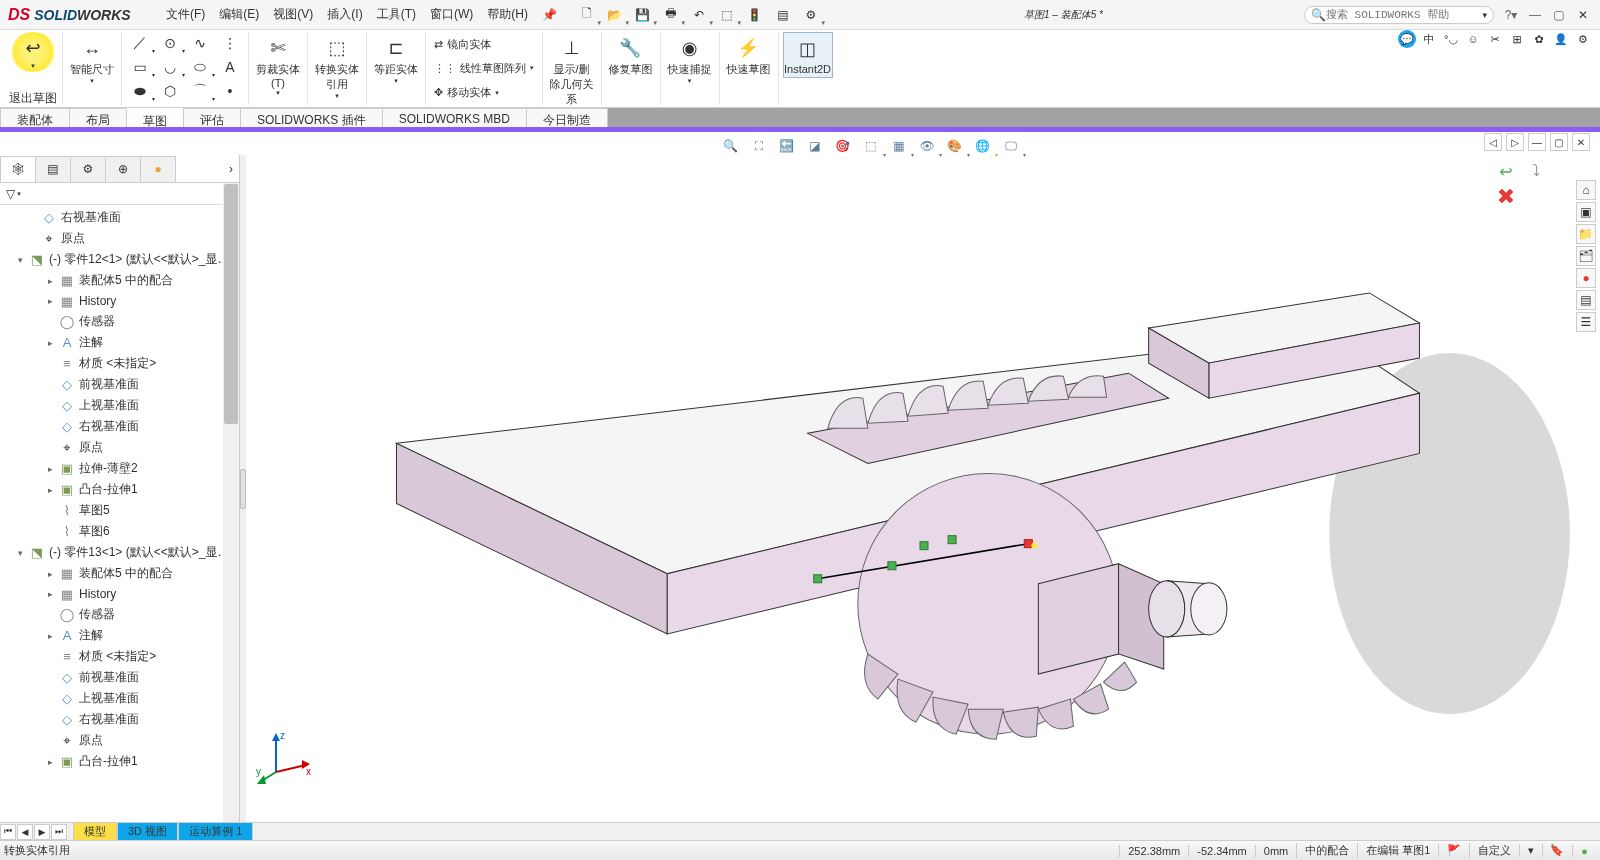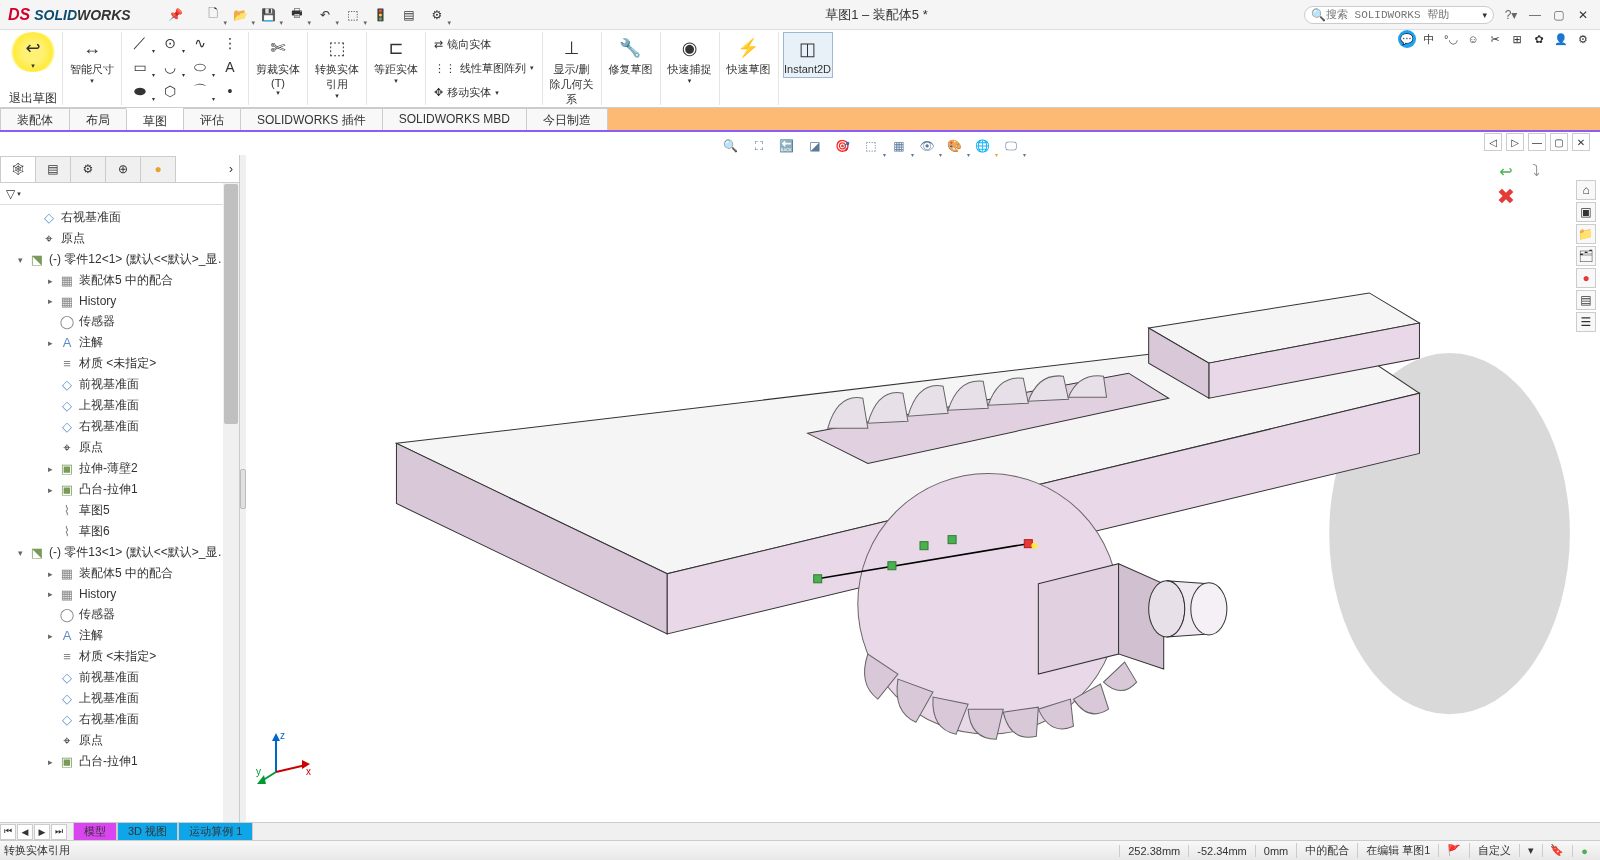--- a/index.html
+++ b/index.html
@@ -10,21 +10,21 @@
 .logo { width:160px; padding-left:8px; font-weight:bold; font-style:italic; font-size:14px; display:flex; align-items:center; gap:4px;}
 .logo-ds { color:#d4002a; font-size:16px;}
 .logo-solid { color:#0c4a6e;}
 .logo-works { color:#333;}
 .menu-items { display:flex; gap:2px; }
 .menu-item { padding:4px 6px; cursor:pointer; }
 .pin-icon { margin:0 8px; color:#0078d4; cursor:pointer;}
 .qat { display:flex; gap:4px; margin-left:10px; }
 .qat-btn { width:24px; height:24px; display:flex; align-items:center; justify-content:center; cursor:pointer; position:relative;}
 .qat-btn .dd { position:absolute; right:-2px; bottom:0; font-size:7px; color:#666;}
-.title-center { flex:1; text-align:center; font-size:13px;}
+.title-center { flex:1; text-align:center; font-size:10px;font-style:italic;}
 .search-box { display:flex; align-items:center; border:1px solid #ccc; border-radius:10px; padding:1px 6px; width:190px; background:#fff;}
 .search-box input { border:none; outline:none; flex:1; font-size:11px;font-family:Liberation Mono, monospace;}
 .win-controls { display:flex; gap:6px; margin:0 8px;}
 .win-btn { width:18px; height:18px; cursor:pointer; display:flex; align-items:center; justify-content:center; color:#666;}
 .win-btn.close { color:#333;}
 
 
 .pills { position:absolute; top:30px; right:8px; display:flex; gap:4px; z-index:5;}
 .pill { width:18px; height:18px; border-radius:3px; display:flex; align-items:center; justify-content:center; font-size:11px; cursor:pointer;}
 .pill.cyan{background:#1da1f2;color:#fff;border-radius:50%;}
@@ -37,21 +37,21 @@
 .rbn-big.highlighted { background:radial-gradient(circle,#fff176 30%,#ffeb3b 60%,transparent 70%); border-radius:50%;}
 .rbn-big.active { background:#e8f0f8; border:1px solid #9cb8d4;}
 .rbn-ico { width:28px; height:28px; display:flex; align-items:center; justify-content:center; font-size:18px;}
 .rbn-small-grid { display:grid; grid-template-columns:repeat(4,28px); grid-template-rows:repeat(3,22px); gap:2px;}
 .rbn-sm { display:flex; align-items:center; justify-content:center; cursor:pointer; font-size:14px; position:relative;}
 .rbn-sm .dd { font-size:6px; position:absolute; right:-1px; bottom:0;}
 .rbn-row { display:flex; align-items:center; gap:4px; padding:1px 4px; font-size:11px; cursor:pointer;}
 .rbn-col { display:flex; flex-direction:column; justify-content:space-around; height:100%;}
 
 
-.ribbon-tabs { height:24px; background:#fdba74; display:flex; border-bottom:2px solid #8b5cf6; }
+.ribbon-tabs { height:24px; background:#a3a3a3; display:flex; border-bottom:5px solid #8b5cf6; }
 .rtab { padding:3px 16px; border:1px solid #ccc; border-bottom:none; margin-right:-1px; cursor:pointer; background:#f8f8f8; font-size:12px;}
 .rtab.active { background:#fff; border-top:2px solid #fff;}
 
 
 .view-toolbar { position:absolute; top:133px; left:720px; height:26px; display:flex; align-items:center; gap:6px; z-index:3;}
 .vt-btn { width:22px; height:22px; display:flex; align-items:center; justify-content:center; cursor:pointer; color:#5a7a9a; position:relative;}
 .vt-btn .dd{font-size:6px;position:absolute;right:-4px;bottom:-1px;}
 
 
 .panel-nav { position:absolute; top:133px; right:10px; display:flex; gap:4px;}
@@ -95,34 +95,43 @@
 .rt-btn { width:20px; height:20px; border:1px solid #ccc; display:flex; align-items:center; justify-content:center; cursor:pointer; font-size:12px; background:#f8f8f8;}
 
 
 .triad { position:absolute; left:256px; bottom:70px;}
 
 
 .bottom-tabs { position:absolute; bottom:20px; left:0; right:0; height:18px; background:#f0f0f0; display:flex; align-items:center; border-top:1px solid #ccc;}
 .bt-nav { display:flex; gap:1px; margin-right:6px;}
 .bt-nav-btn { width:16px;height:16px;border:1px solid #ccc;display:flex;align-items:center;justify-content:center;font-size:9px;cursor:pointer;background:#fff;}
 .bt-tab { padding:1px 10px; border:1px solid #ccc; background:#0ea5e9; cursor:pointer; font-size:11px;}
-.bt-tab.active{background:#d946ef;border-bottom:1px solid #f8f8f8;}
+.bt-tab.active{background:#fde047;border-bottom:1px solid #f8f8f8;}
 
 
 .statusbar { position:absolute; bottom:0; left:0; right:0; height:20px; background:linear-gradient(#f8f8f8,#e8e8e8); display:flex; align-items:center; font-size:11px; border-top:1px solid #ccc; padding:0 4px;}
 .sb-left{flex:1;}
 .sb-seg { padding:0 8px; border-left:1px solid #ccc;}
 </style>
 </head>
 <body>
 
 <div class="menubar">
   <div class="logo">
     <span class="logo-ds">DS</span>
     <span><span class="logo-solid">SOLID</span><span class="logo-works">WORKS</span></span>
+  </div>
+  <div class="menu-items">
+    <span class="menu-item">文件(F)</span>
+    <span class="menu-item">编辑(E)</span>
+    <span class="menu-item">视图(V)</span>
+    <span class="menu-item">插入(I)</span>
+    <span class="menu-item">工具(T)</span>
+    <span class="menu-item">窗口(W)</span>
+    <span class="menu-item">帮助(H)</span>
   </div>
   <span class="pin-icon">📌</span>
   <div class="qat">
     <div class="qat-btn">🗋<span class="dd">▾</span></div>
     <div class="qat-btn">📂<span class="dd">▾</span></div>
     <div class="qat-btn">💾<span class="dd">▾</span></div>
     <div class="qat-btn">🖶<span class="dd">▾</span></div>
     <div class="qat-btn">↶<span class="dd">▾</span></div>
     <div class="qat-btn">⬚<span class="dd">▾</span></div>
     <div class="qat-btn" style="color:#d4002a">🚦</div>

